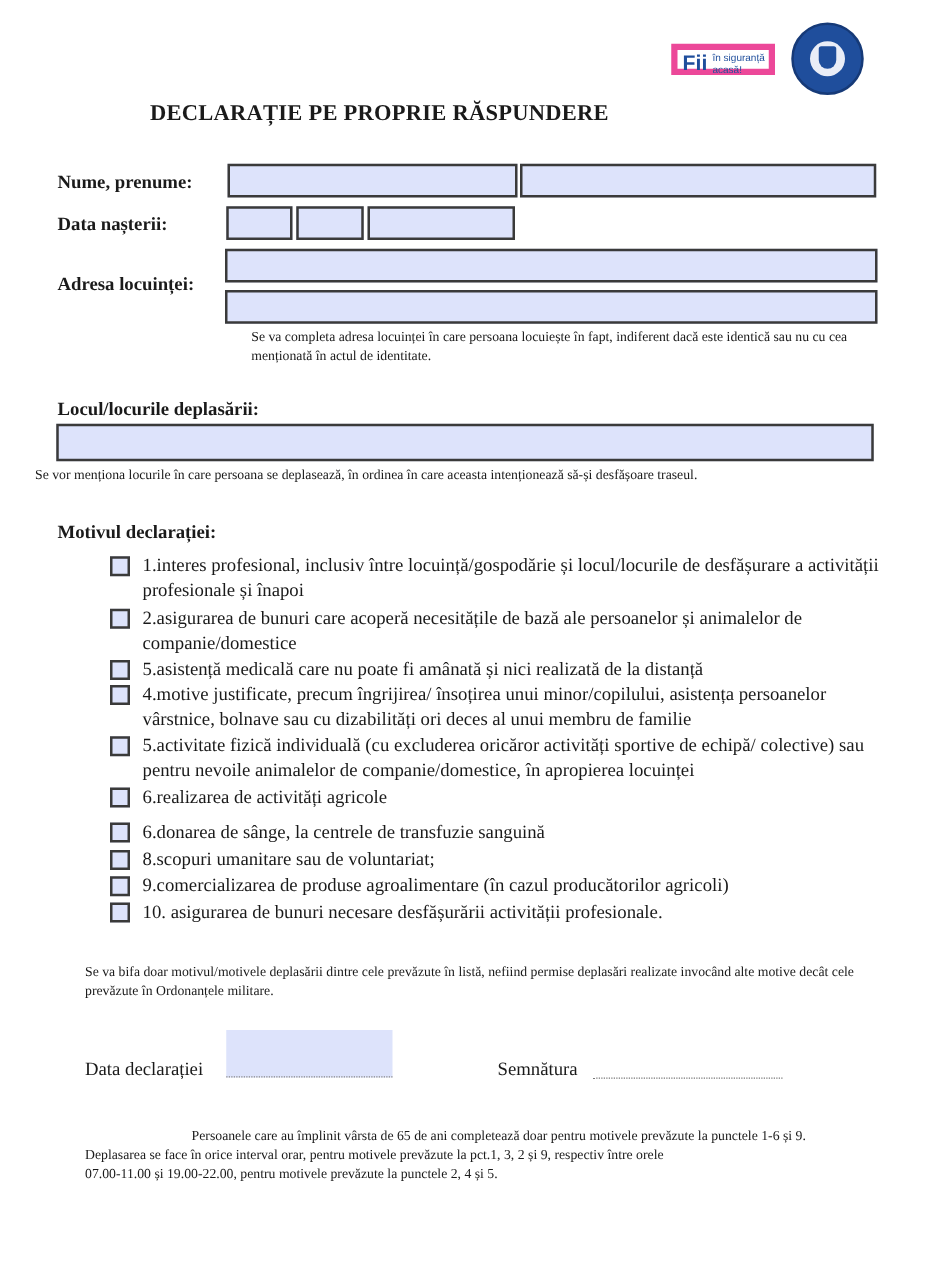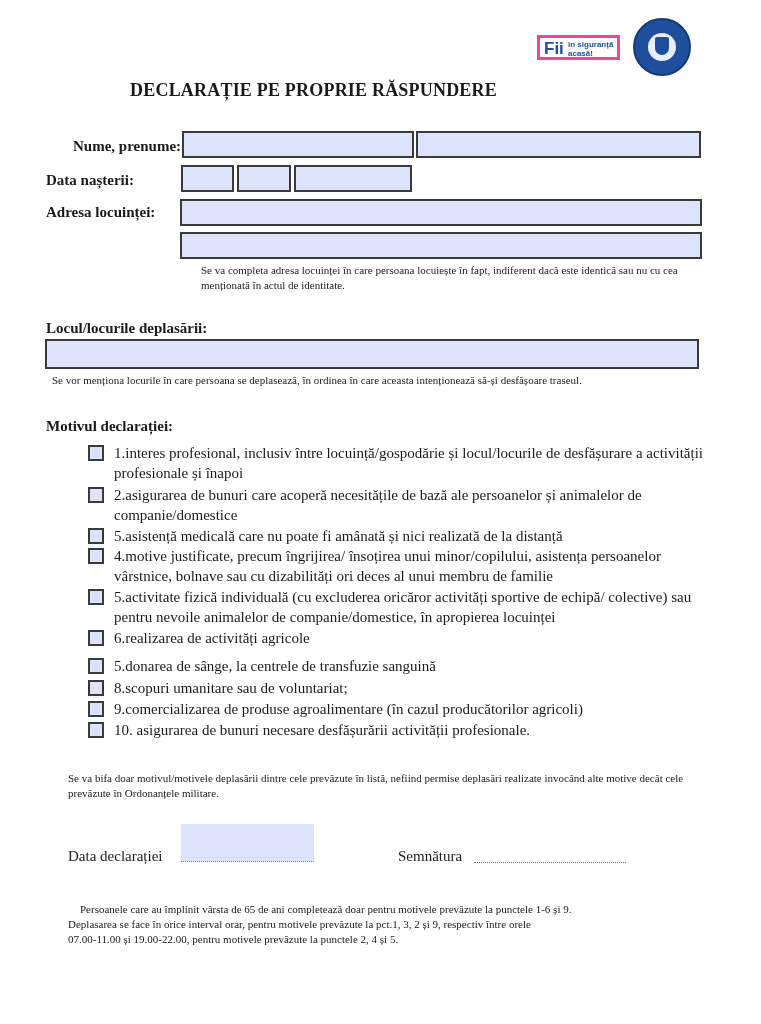--- a/index.html
+++ b/index.html
@@ -7,28 +7,28 @@
     width: 761px; height: 1024px; position: relative; overflow: hidden;
     font-family: "Liberation Serif", "DejaVu Serif", serif; color: #1a1a1a;
   }
   .abs { position: absolute; }
   .field {
     position: absolute; background: #dde3fb; border: 2px solid #3a3a3a;
     box-sizing: border-box;
   }
   .label { position: absolute; font-weight: bold; font-size: 15px; }
   .note { position: absolute; font-size: 11px; line-height: 15px; }
-  .title { position: absolute; left: 0; width: 607px; top: 80px; text-align: center; font-weight: bold; font-size: 18px; letter-spacing: 0.2px; padding-left: 10px; }
+  .title { position: absolute; left: 0; width: 607px; top: 80px; text-align: center; font-weight: bold; font-size: 18px; letter-spacing: 0.2px; padding-left: 0; }
   .logo-fii {
     position: absolute; left: 537px; top: 35px; width: 83px; height: 25px;
-    border: 3px solid #ec4899; box-sizing: border-box; background: #fff;
+    border: 5px solid #ec4899; box-sizing: border-box; background: #fff;
     font-family: "Liberation Sans", sans-serif; color: #1f4e9c;
   }
   .logo-fii .big { position: absolute; left: 4px; top: 1px; font-size: 17px; font-weight: bold; }
-  .logo-fii .small { position: absolute; left: 28px; top: 2px; font-size: 8px; line-height: 9px; font-weight: bold; }
+  .logo-fii .small { position: absolute; left: 28px; top: 2px; font-size: 8px; line-height: 9px; font-weight: normal; }
   .crest {
     position: absolute; left: 633px; top: 18px; width: 58px; height: 58px; border-radius: 50%;
     background: #1f4e9c; box-sizing: border-box; border: 2px solid #163a78;
   }
   .crest .inner {
     position: absolute; left: 13px; top: 13px; width: 28px; height: 28px; border-radius: 50%;
     background: #e9edf7;
   }
   .crest .shield {
     position: absolute; left: 20px; top: 17px; width: 14px; height: 18px;
@@ -53,37 +53,37 @@
     <span>acasă!</span>
   </span>
 </div>
 <div class="crest">
   <div class="inner"></div>
   <div class="shield"></div>
 </div>
 
 <div class="title">DECLARAȚIE PE PROPRIE RĂSPUNDERE</div>
 
-<div class="label" style="left:46px; top:138px;margin-left:27px;">Nume, prenume:</div>
+<div class="label" style="left:46px; top:138px;">Nume, prenume:</div>
 <div class="field" style="left:182px; top:131px; width:232px; height:27px;"></div>
 <div class="field" style="left:416px; top:131px; width:285px; height:27px;"></div>
 
 <div class="label" style="left:46px; top:172px;">Data nașterii:</div>
 <div class="field" style="left:181px; top:165px; width:53px; height:27px;"></div>
 <div class="field" style="left:237px; top:165px; width:54px; height:27px;"></div>
 <div class="field" style="left:294px; top:165px; width:118px; height:27px;"></div>
 
-<div class="label" style="left:46px; top:204px;">Adresa locuinței:</div>
+<div class="label" style="left:46px; top:220px;">Adresa locuinței:</div>
 <div class="field" style="left:180px; top:199px; width:522px; height:27px;"></div>
 <div class="field" style="left:180px; top:232px; width:522px; height:27px;"></div>
 <div class="note" style="left:185px; top:263px; width:520px;margin-left:16px;">Se va completa adresa locuinței în care persoana locuiește în fapt, indiferent dacă este identică sau nu cu cea menționată în actul de identitate.</div>
 
 <div class="label" style="left:46px; top:320px;">Locul/locurile deplasării:</div>
 <div class="field" style="left:45px; top:339px; width:654px; height:30px;"></div>
-<div class="note" style="left:52px; top:373px; width:680px;">Se vor menționa locurile în care persoana se deplasează, în ordinea în care aceasta intenționează să-și desfășoare traseul.</div>
+<div class="note" style="left:28px; top:373px; width:680px;">Se vor menționa locurile în care persoana se deplasează, în ordinea în care aceasta intenționează să-și desfășoare traseul.</div>
 
 <div class="label" style="left:46px; top:418px;">Motivul declarației:</div>
 
 <div class="reason" style="top:443px;">
   <span class="cb"></span>
   <span class="txt">1.interes profesional, inclusiv între locuință/gospodărie și locul/locurile de desfășurare a activității profesionale și înapoi</span>
 </div>
 <div class="reason" style="top:485px;">
   <span class="cb"></span>
   <span class="txt">2.asigurarea de bunuri care acoperă necesitățile de bază ale persoanelor și animalelor de companie/domestice</span>
@@ -99,21 +99,21 @@
 <div class="reason" style="top:587px;">
   <span class="cb"></span>
   <span class="txt" style="width:610px;">5.activitate fizică individuală (cu excluderea oricăror activități sportive de echipă/ colective) sau pentru nevoile animalelor de companie/domestice, în apropierea locuinței</span>
 </div>
 <div class="reason" style="top:628px;">
   <span class="cb"></span>
   <span class="txt">6.realizarea de activități agricole</span>
 </div>
 <div class="reason" style="top:656px;">
   <span class="cb"></span>
-  <span class="txt">5.donarea de sânge, la centrele de transfuzie sanguină</span>
+  <span class="txt">6.donarea de sânge, la centrele de transfuzie sanguină</span>
 </div>
 <div class="reason" style="top:678px;">
   <span class="cb"></span>
   <span class="txt">8.scopuri umanitare sau de voluntariat;</span>
 </div>
 <div class="reason" style="top:699px;">
   <span class="cb"></span>
   <span class="txt">9.comercializarea de produse agroalimentare (în cazul producătorilor agricoli)</span>
 </div>
 <div class="reason" style="top:720px;">
@@ -121,15 +121,15 @@
   <span class="txt">10. asigurarea de bunuri necesare desfășurării activității profesionale.</span>
 </div>
 
 <div class="note" style="left:68px; top:771px; width:630px;">Se va bifa doar motivul/motivele deplasării dintre cele prevăzute în listă, nefiind permise deplasări realizate invocând alte motive decât cele prevăzute în Ordonanțele militare.</div>
 
 <div class="sig-label" style="left:68px; top:848px;">Data declarației</div>
 <div class="abs" style="left:181px; top:824px; width:133px; height:38px; background:#dde3fb; border-bottom:1px dotted #888; box-sizing:border-box;"></div>
 <div class="sig-label" style="left:398px; top:848px;">Semnătura</div>
 <div class="dots" style="left:474px; top:861px; width:152px;"></div>
 
-<div class="note" style="left:80px; top:902px; width:660px;">Persoanele care au împlinit vârsta de 65 de ani completează doar pentru motivele prevăzute la punctele 1-6 și 9.</div>
+<div class="note" style="left:69px; top:902px; width:660px;text-align:center;">Persoanele care au împlinit vârsta de 65 de ani completează doar pentru motivele prevăzute la punctele 1-6 și 9.</div>
 <div class="note" style="left:68px; top:917px; width:660px;">Deplasarea se face în orice interval orar, pentru motivele prevăzute la pct.1, 3, 2 și 9, respectiv între orele</div>
 <div class="note" style="left:68px; top:932px; width:660px;">07.00-11.00 și 19.00-22.00, pentru motivele prevăzute la punctele 2, 4 și 5.</div>
 
 </body></html>

